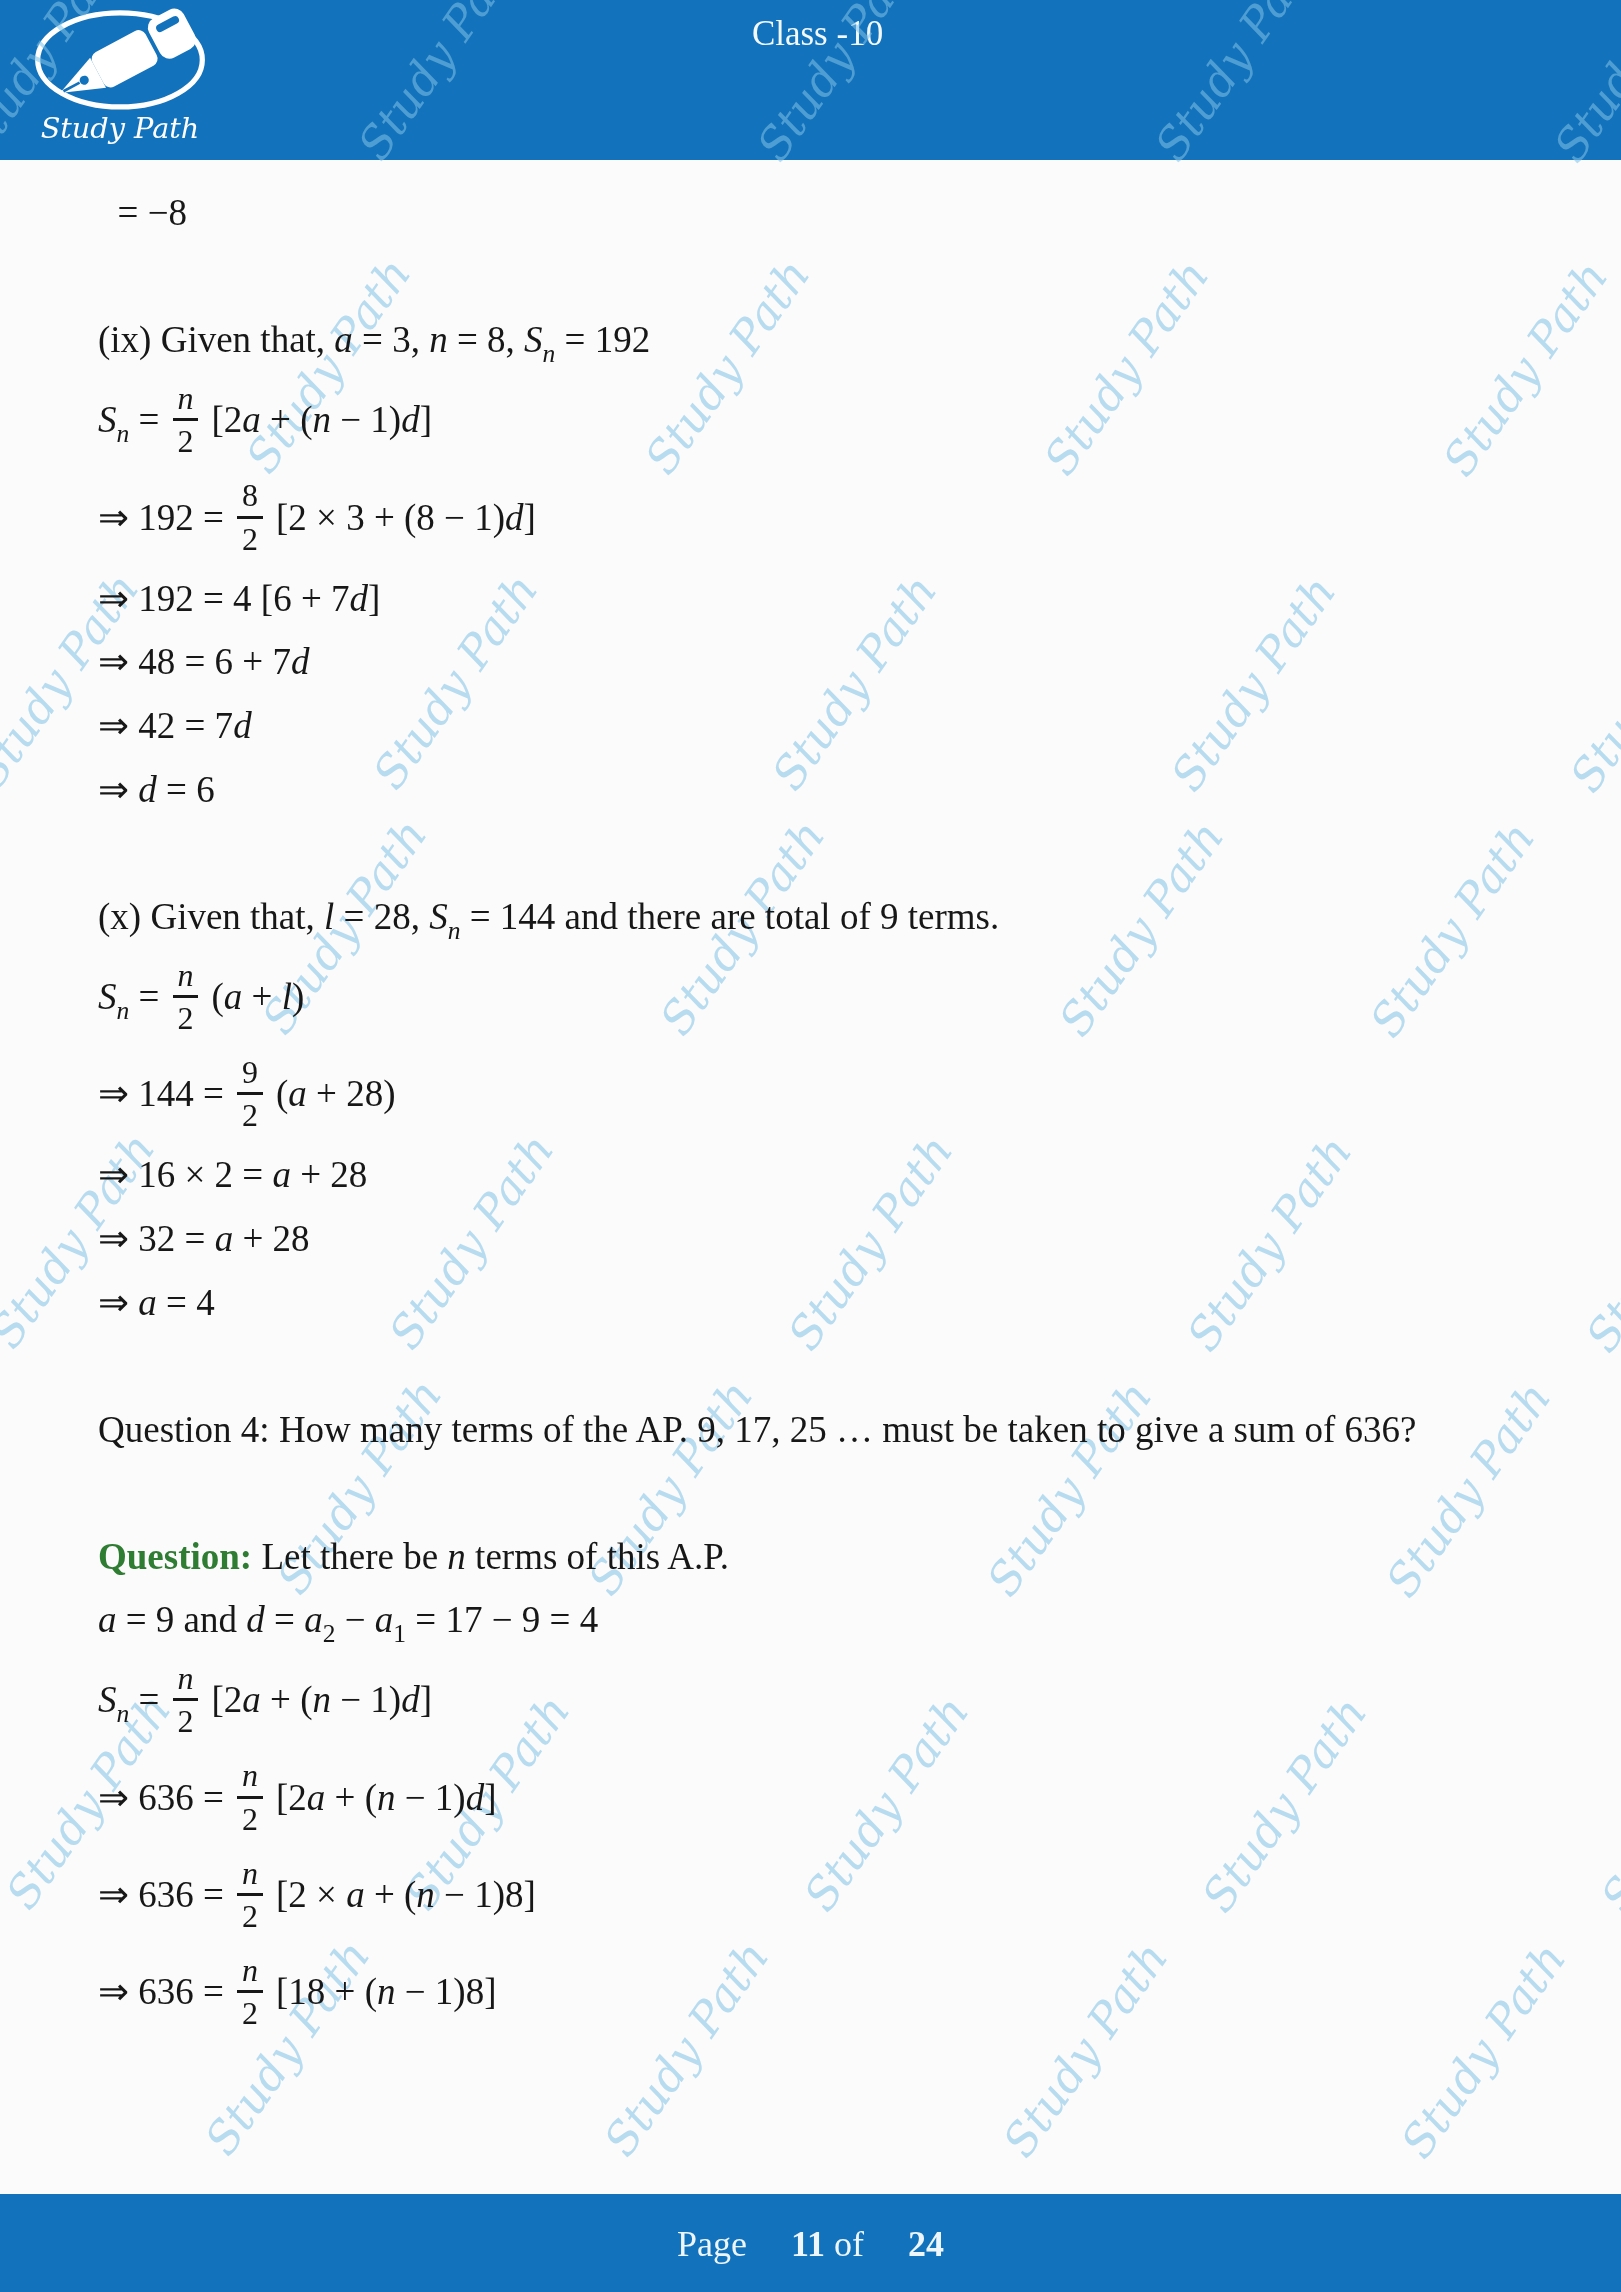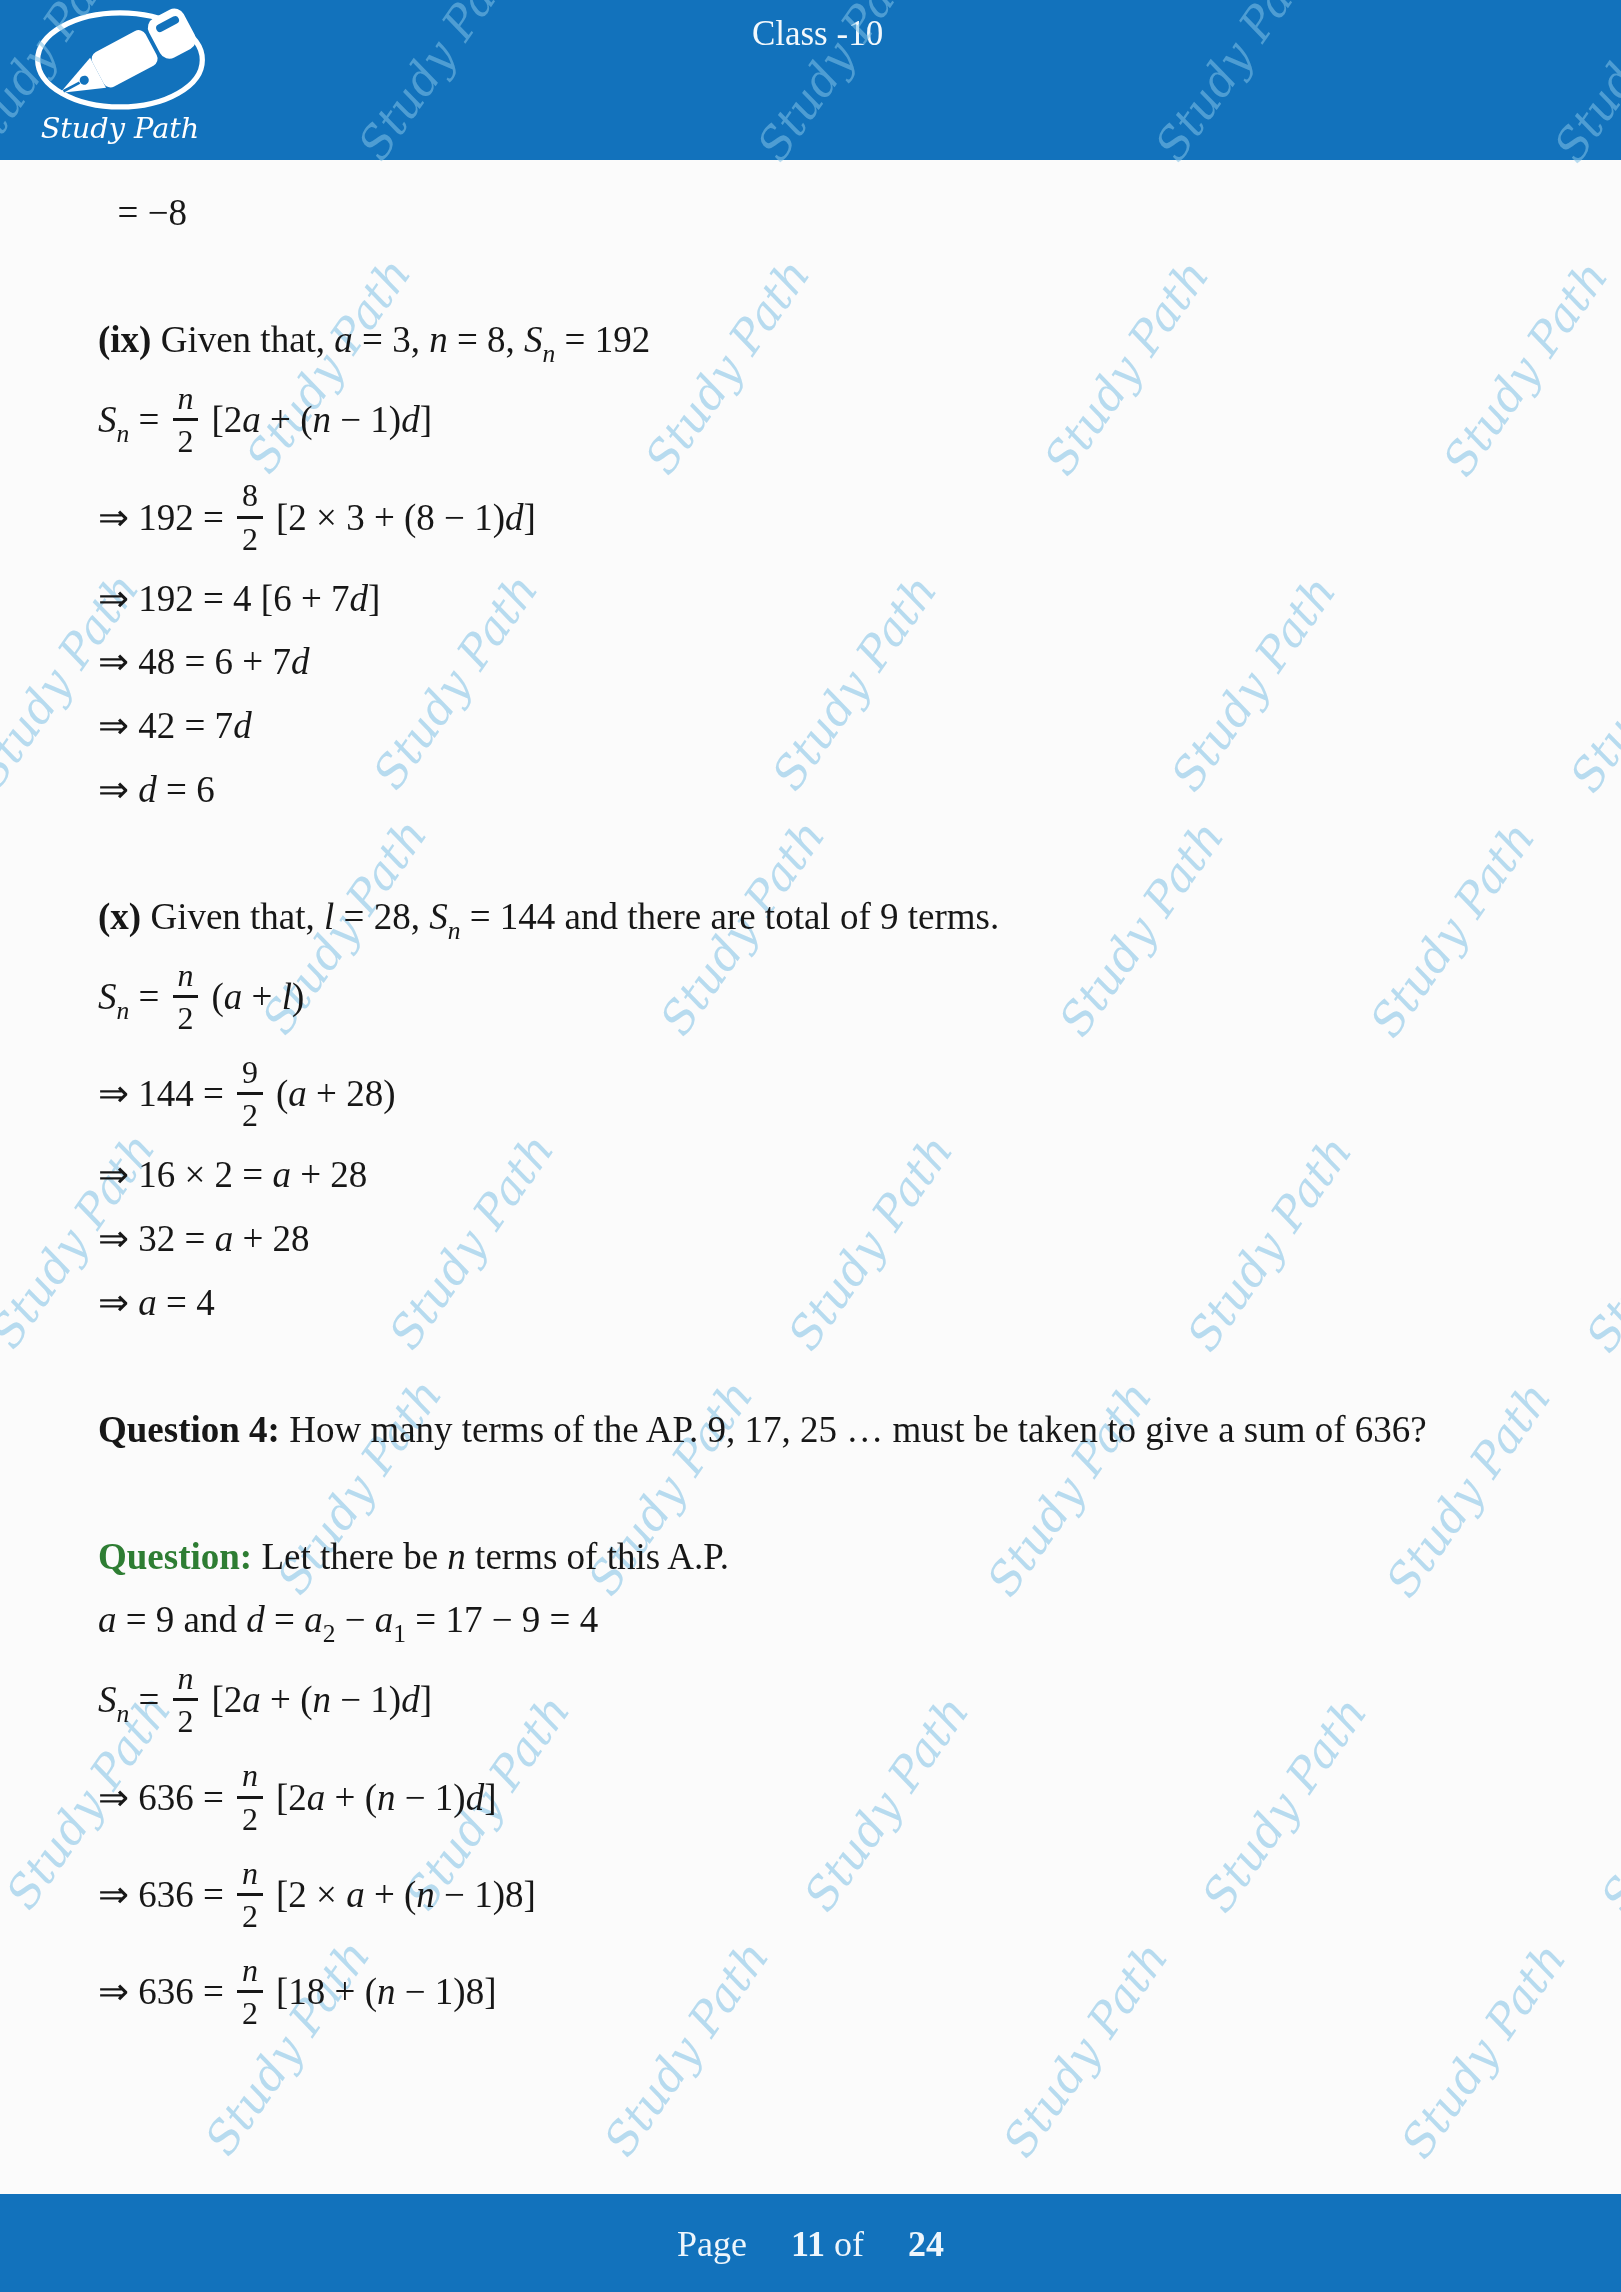--- a/index.html
+++ b/index.html
@@ -42,21 +42,21 @@
   .line {
     display:flex; align-items:center;
     min-height:49px; line-height:49px;
     margin-top:14.7px;
     font-size:37px; white-space:pre;
   }
   .line.para { margin-top:78px; }
   .line.has-frac { margin-top:13.7px; }
   .line.indent { margin-left:19.6px; }
   .var { font-style:italic; }
-  .bold { font-weight:700; }
+  .bold { font-weight:400; }
   .green { font-weight:700; color:#2e7d33; }
   sub { font-size:25.5px; line-height:0; vertical-align:-9.8px; }
   .frac {
     display:inline-flex; flex-direction:column; align-items:center;
     line-height:1.1; margin:0 3.9px; vertical-align:middle;
   }
   .frac .num, .frac .den { display:block; font-size:32px; padding:1px 4.9px; line-height:1.2; }
   .frac .fbar { width:100%; height:2.9px; background:#171717; }
   
   .ftr {

